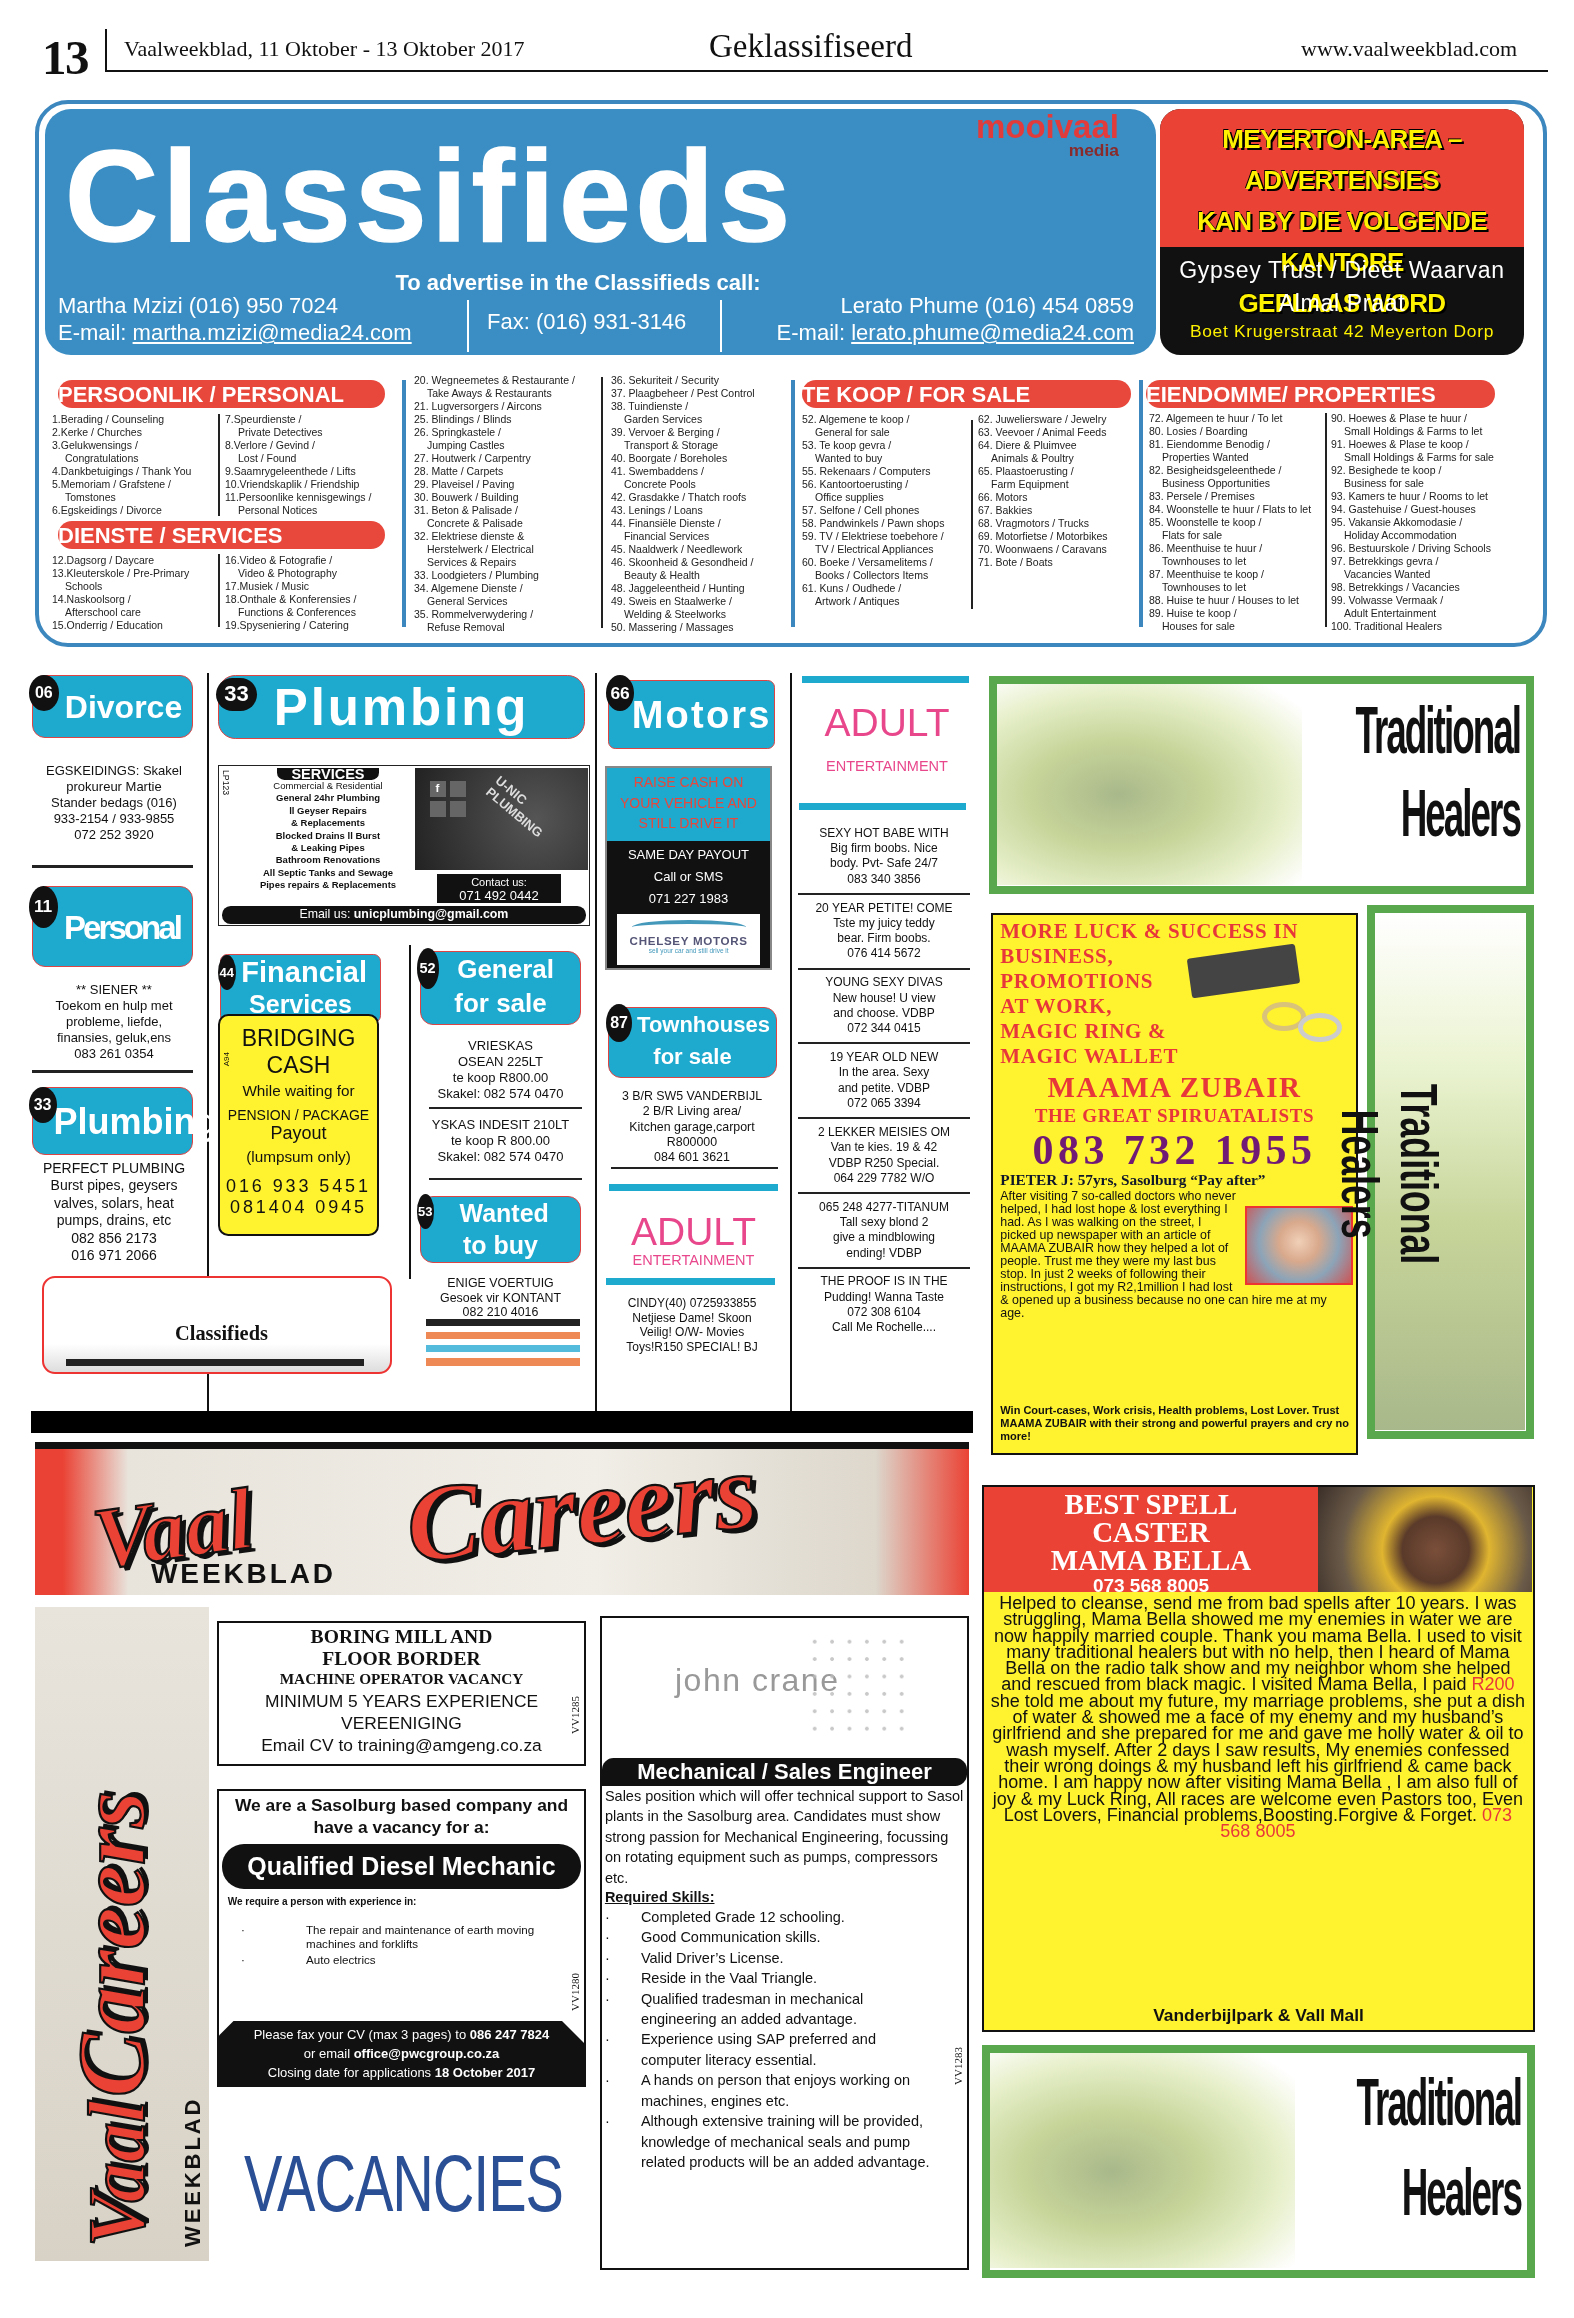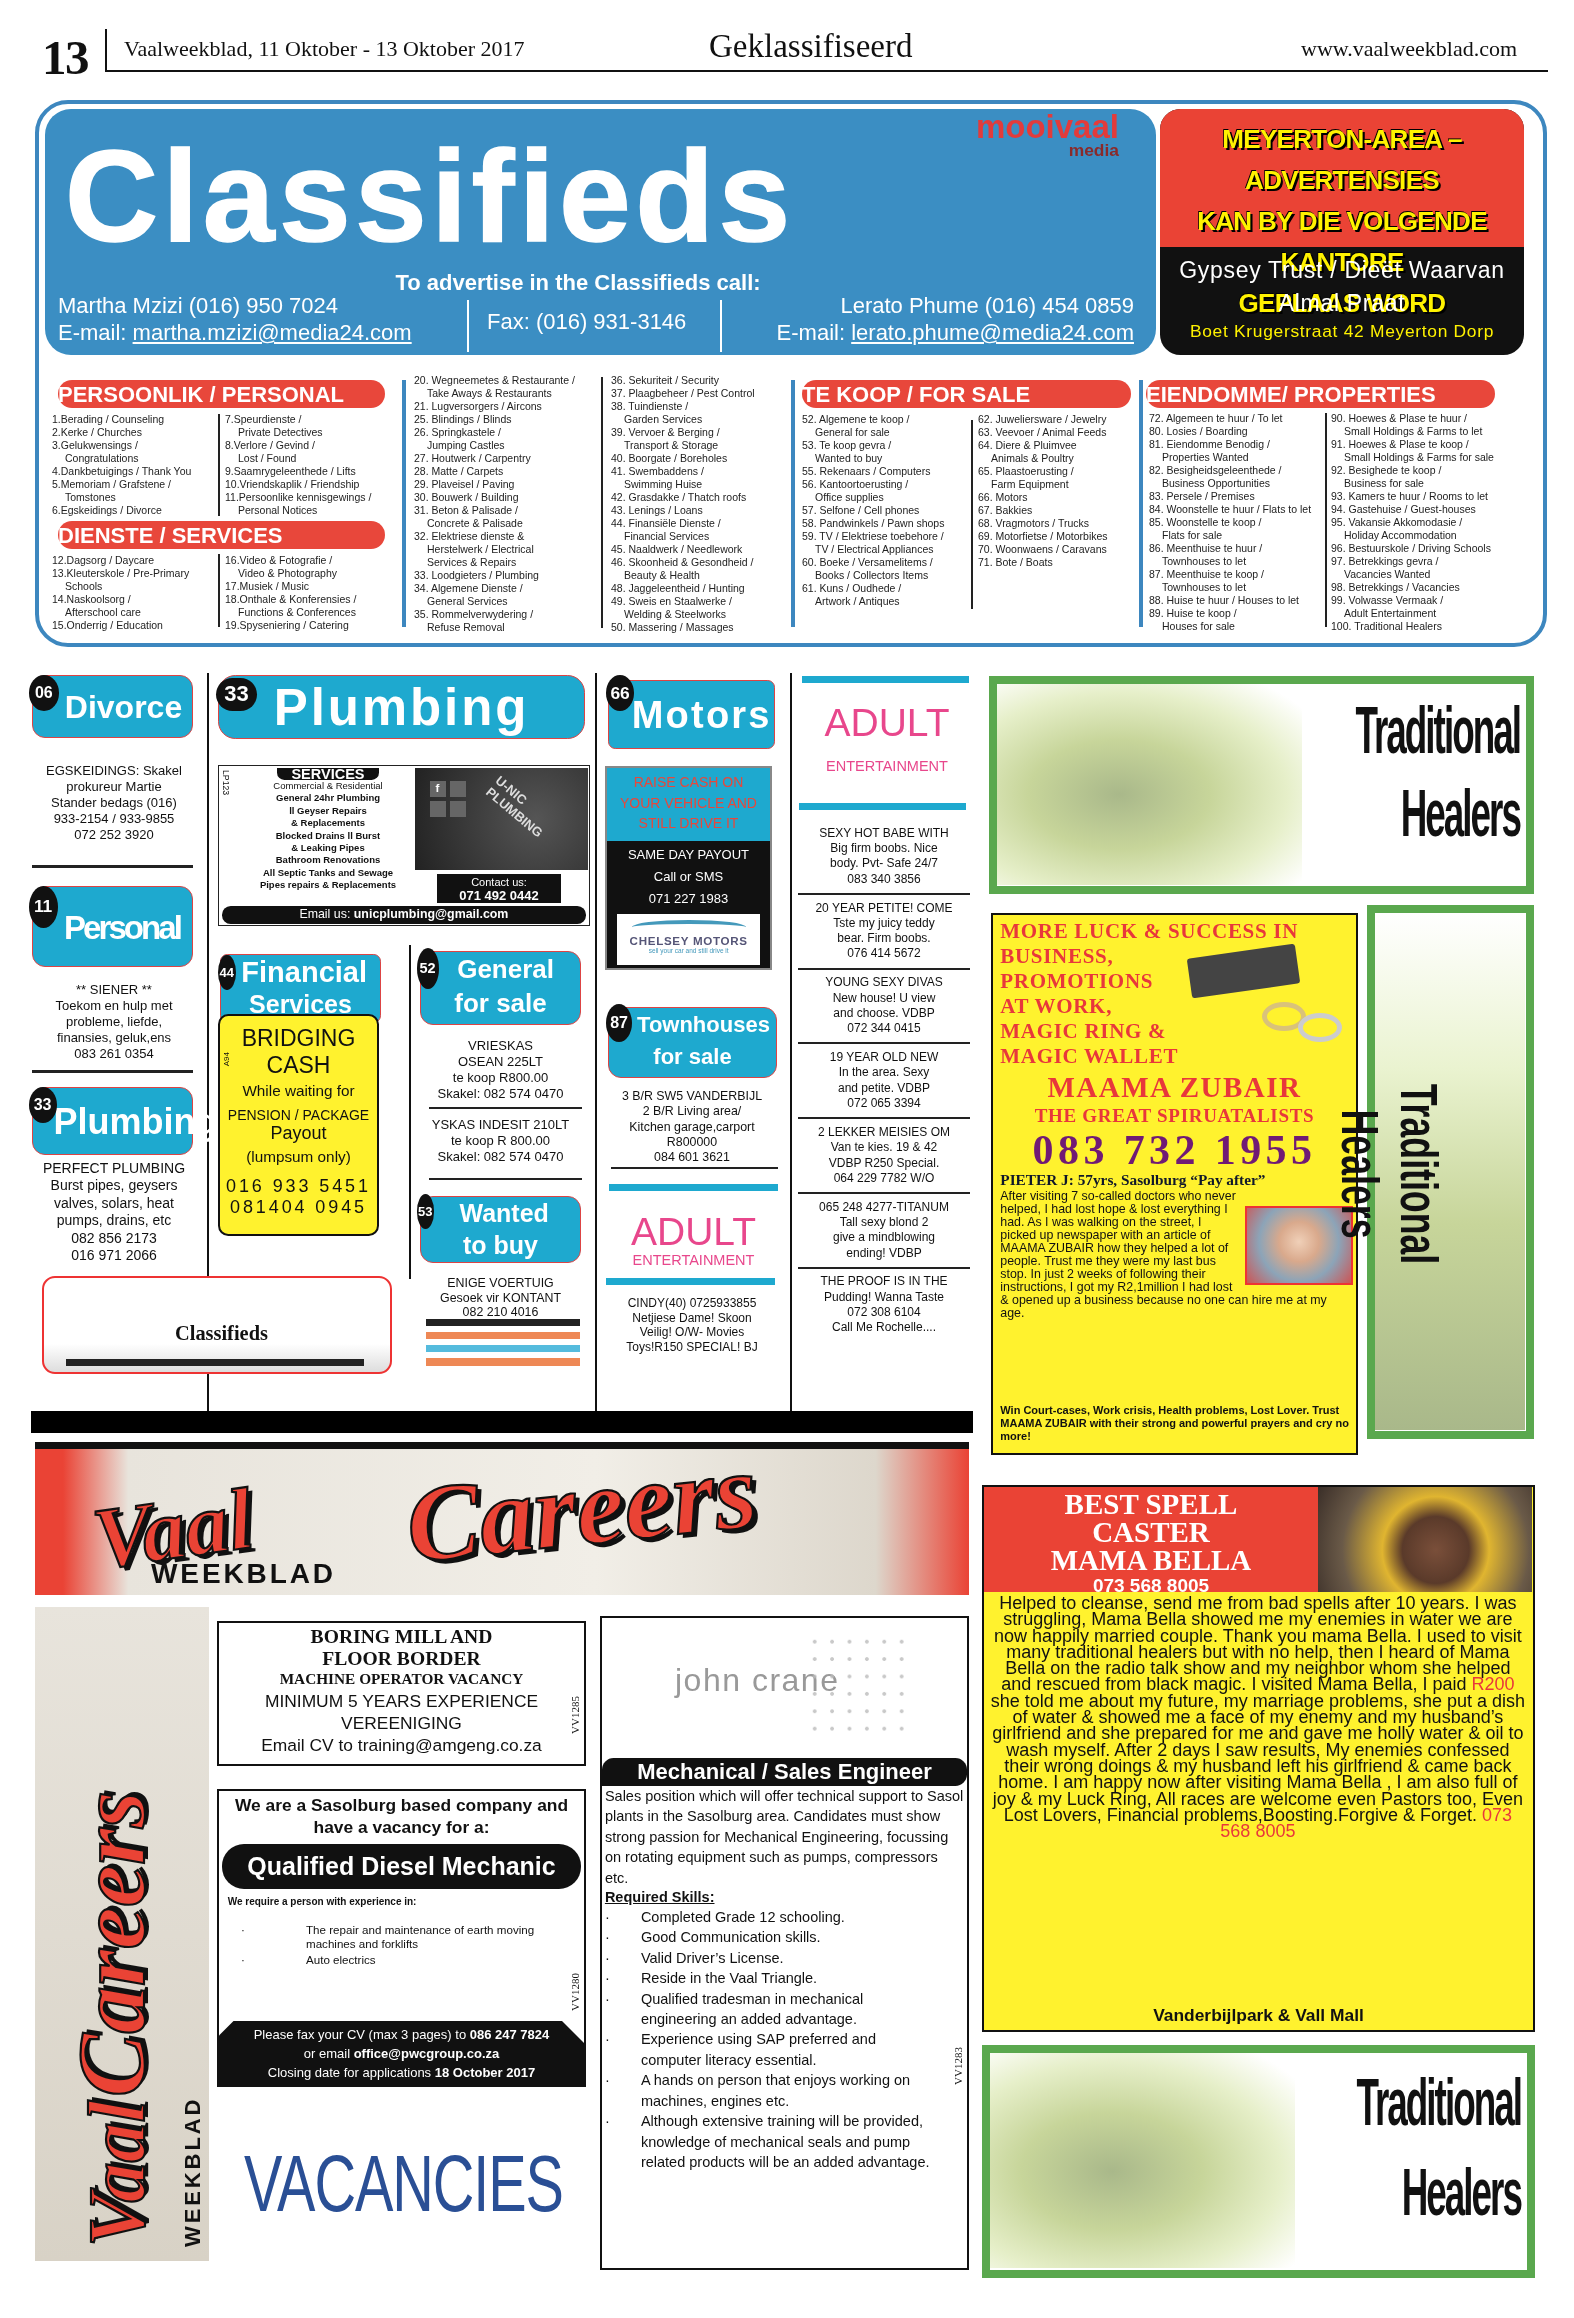--- a/index.html
+++ b/index.html
@@ -174,21 +174,21 @@
 <div class="abs vrule" style="left:601px;top:377px;height:251px"></div>
 <div class="abs idx" style="left:611px;top:374px" id="im2">
     <div>36. Sekuriteit / Security</div>
     <div>37. Plaagbeheer / Pest Control</div>
     <div>38. Tuindienste /</div>
     <div class="ind">Garden Services</div>
     <div>39. Vervoer &amp; Berging /</div>
     <div class="ind">Transport &amp; Storage</div>
     <div>40. Boorgate / Boreholes</div>
     <div>41. Swembaddens /</div>
-    <div class="ind">Swimming Huise</div>
+    <div class="ind">Concrete Pools</div>
     <div>42. Grasdakke / Thatch roofs</div>
     <div>43. Lenings / Loans</div>
     <div>44. Finansiële Dienste /</div>
     <div class="ind">Financial Services</div>
     <div>45. Naaldwerk / Needlework</div>
     <div>46. Skoonheid &amp; Gesondheid /</div>
     <div class="ind">Beauty &amp; Health</div>
     <div>48. Jaggeleentheid / Hunting</div>
     <div>49. Sweis en Staalwerke /</div>
     <div class="ind">Welding &amp; Steelworks</div>
@@ -340,21 +340,21 @@
     <div style="position:absolute;left:14.5px;top:13px;display:grid;grid-template-columns:16px 16px;gap:4.4px">
       <span style="background:#666;height:16px;color:#fff;font-weight:bold;text-align:center">f</span>
       <span style="background:#666;height:16px"></span>
       <span style="background:#666;height:16px"></span>
       <span style="background:#666;height:16px"></span>
     </div>
     <div style="position:absolute;left:65px;top:36px;color:#ddd;font-weight:bold;font-size:13px;transform:rotate(40deg)">U-NIC PLUMBING</div>
   </div>
   <div style="position:absolute;left:218px;top:108px;width:124px;background:#111;color:#fff;text-align:center;font-size:11px;line-height:13px;padding:1.5px 0">
     <div>Contact us:</div>
-    <div style="font-weight:bold;font-size:13px">071 492 0442</div>
+    <div style="font-weight:normal;font-size:13px">071 492 0442</div>
   </div>
   <div style="position:absolute;left:2.9px;bottom:1.5px;width:364px;height:17.4px;background:#111;color:#fff;border-radius:8.7px;text-align:center;font-size:12.4px;line-height:17.4px"><span>Email us:</span> <b>unicplumbing@gmail.com</b></div>
 </div>
 <div class="abs cat" style="left:220px;top:954px;width:161px;height:69px;border-radius:7.3px">
   <div class="num" style="left:-2.9px;top:0;width:17.4px;height:35px;font-size:13px">44</div>
   <div style="font-size:29px;line-height:35px;padding-left:7.3px">Financial</div>
   <div style="font-size:25px;line-height:29px">Services</div>
 </div>
 <div class="abs" id="bridging">
   <div style="position:absolute;left:1.5px;top:36px;font-size:8px;writing-mode:vertical-rl;transform:rotate(180deg)">A94</div>

